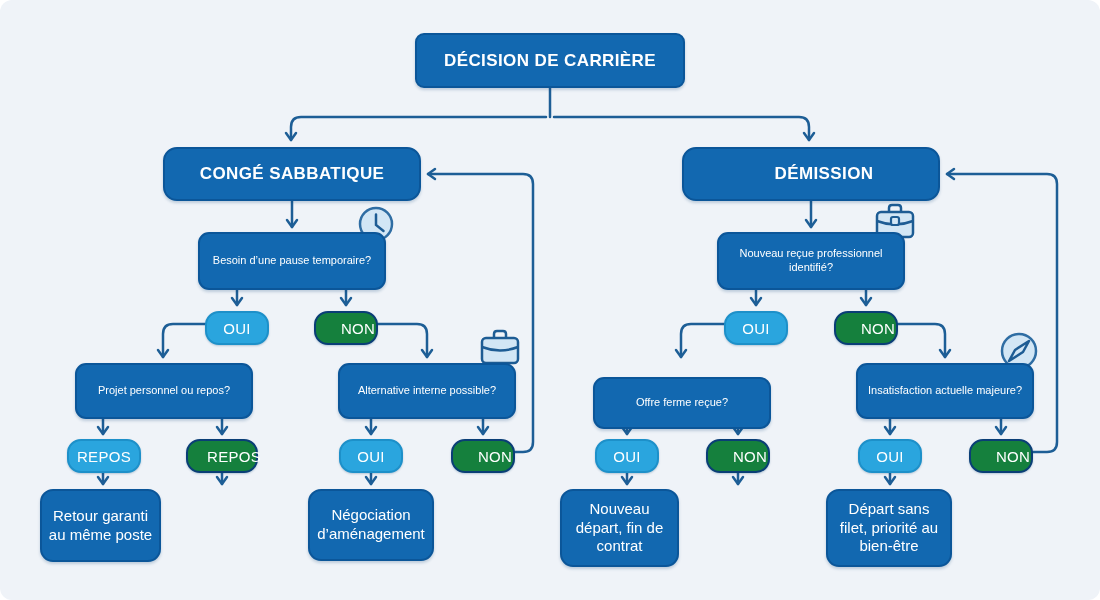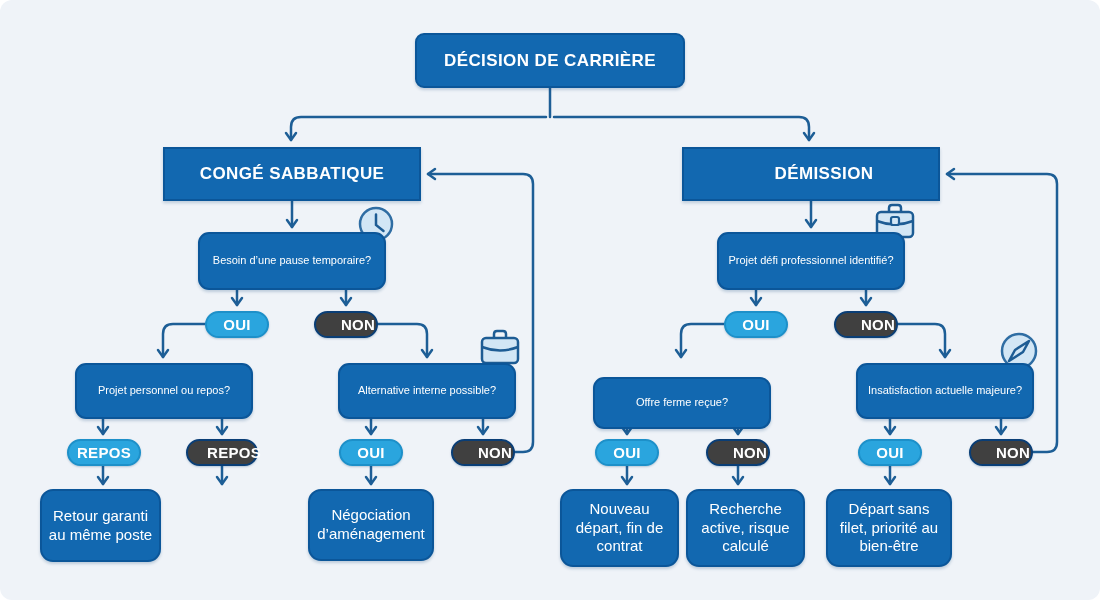--- a/index.html
+++ b/index.html
@@ -9,31 +9,31 @@
     font-family:"Liberation Sans", sans-serif;
   }
   .layer{position:absolute;left:0;top:0;width:1100px;height:600px;}
   .node{
     position:absolute;display:flex;align-items:center;justify-content:center;
     background:#1268b0;border:2px solid #0b5699;border-radius:10px;
     color:#ffffff;text-align:center;line-height:1.25;
     box-shadow:0 2px 3px rgba(14,70,120,.22);box-sizing:border-box;
     padding:4px 6px;
   }
-  .node.header{font-size:17px;font-weight:bold;letter-spacing:.4px;border-radius:0;}
+  .node.header{font-size:17px;font-weight:bold;letter-spacing:.4px;border-radius:14px;}
   .node.root{font-size:17px;font-weight:bold;letter-spacing:.4px;border-radius:9px;}
   .node.question{font-size:11px;border-radius:11px;}
   .node.leaf{font-size:15px;border-radius:13px;}
   .pill{
     position:absolute;display:flex;align-items:center;justify-content:center;
-    height:27px;border-radius:14px;color:#ffffff;font-size:15px;font-weight:bold;
+    height:34px;border-radius:14px;color:#ffffff;font-size:15px;font-weight:normal;
     letter-spacing:.3px;box-sizing:border-box;box-shadow:0 1px 2px rgba(14,70,120,.25);
   }
   .pill.yes{background:#2aa5de;border:2px solid #1d90c9;}
-  .pill.no{background:#404040;border:2px solid #0a3e76;padding-left:24px;}
+  .pill.no{background:#15803d;border:2px solid #0a3e76;padding-left:24px;}
 </style>
 </head>
 <body>
 
 <div class="canvas">
 
   <svg class="layer" viewBox="0 0 1100 600">
     <defs>
       <marker id="arrow" markerUnits="userSpaceOnUse" markerWidth="16" markerHeight="16" refX="9" refY="7" orient="auto">
         <path d="M2 2 L9 7 L2 12" fill="none" stroke="#1d5e96" stroke-width="2.5" stroke-linecap="round" stroke-linejoin="round"></path>
@@ -117,32 +117,31 @@
 
   <div class="node question" style="left:338px;top:363px;width:178px;height:56px;">Alternative interne possible?</div>
 
   <div class="pill yes" style="left:339px;top:439px;width:64px;">OUI</div>
   <div class="pill no" style="left:451px;top:439px;width:64px;">NON</div>
 
   <div class="node leaf" style="left:308px;top:489px;width:126px;height:72px;">Négociation d’aménagement</div>
 
   <div class="node header" style="left:682px;top:147px;width:258px;height:54px;padding-left:32px;">DÉMISSION</div>
 
-  <div class="node question" style="left:717px;top:232px;width:188px;height:58px;">Projet défi professionnel identifié?</div>
+  <div class="node question" style="left:717px;top:232px;width:188px;height:58px;">Nouveau reçue professionnel identifié?</div>
 
   <div class="pill yes" style="left:724px;top:311px;width:64px;">OUI</div>
   <div class="pill no" style="left:834px;top:311px;width:64px;">NON</div>
 
   <div class="node question" style="left:593px;top:363px;width:178px;height:52px;margin-top:14px;">Offre ferme reçue?</div>
 
   <div class="pill yes" style="left:595px;top:439px;width:64px;">OUI</div>
   <div class="pill no" style="left:706px;top:439px;width:64px;">NON</div>
 
   <div class="node leaf" style="left:560px;top:489px;width:119px;height:78px;">Nouveau départ, fin de contrat</div>
-  <div class="node leaf" style="left:686px;top:489px;width:119px;height:78px;">Recherche active, risque calculé</div>
 
   <div class="node question" style="left:856px;top:363px;width:178px;height:56px;">Insatisfaction actuelle majeure?</div>
 
   <div class="pill yes" style="left:858px;top:439px;width:64px;">OUI</div>
   <div class="pill no" style="left:969px;top:439px;width:64px;">NON</div>
 
   <div class="node leaf" style="left:826px;top:489px;width:126px;height:78px;">Départ sans filet, priorité au bien-être</div>
 
 </div>
 

